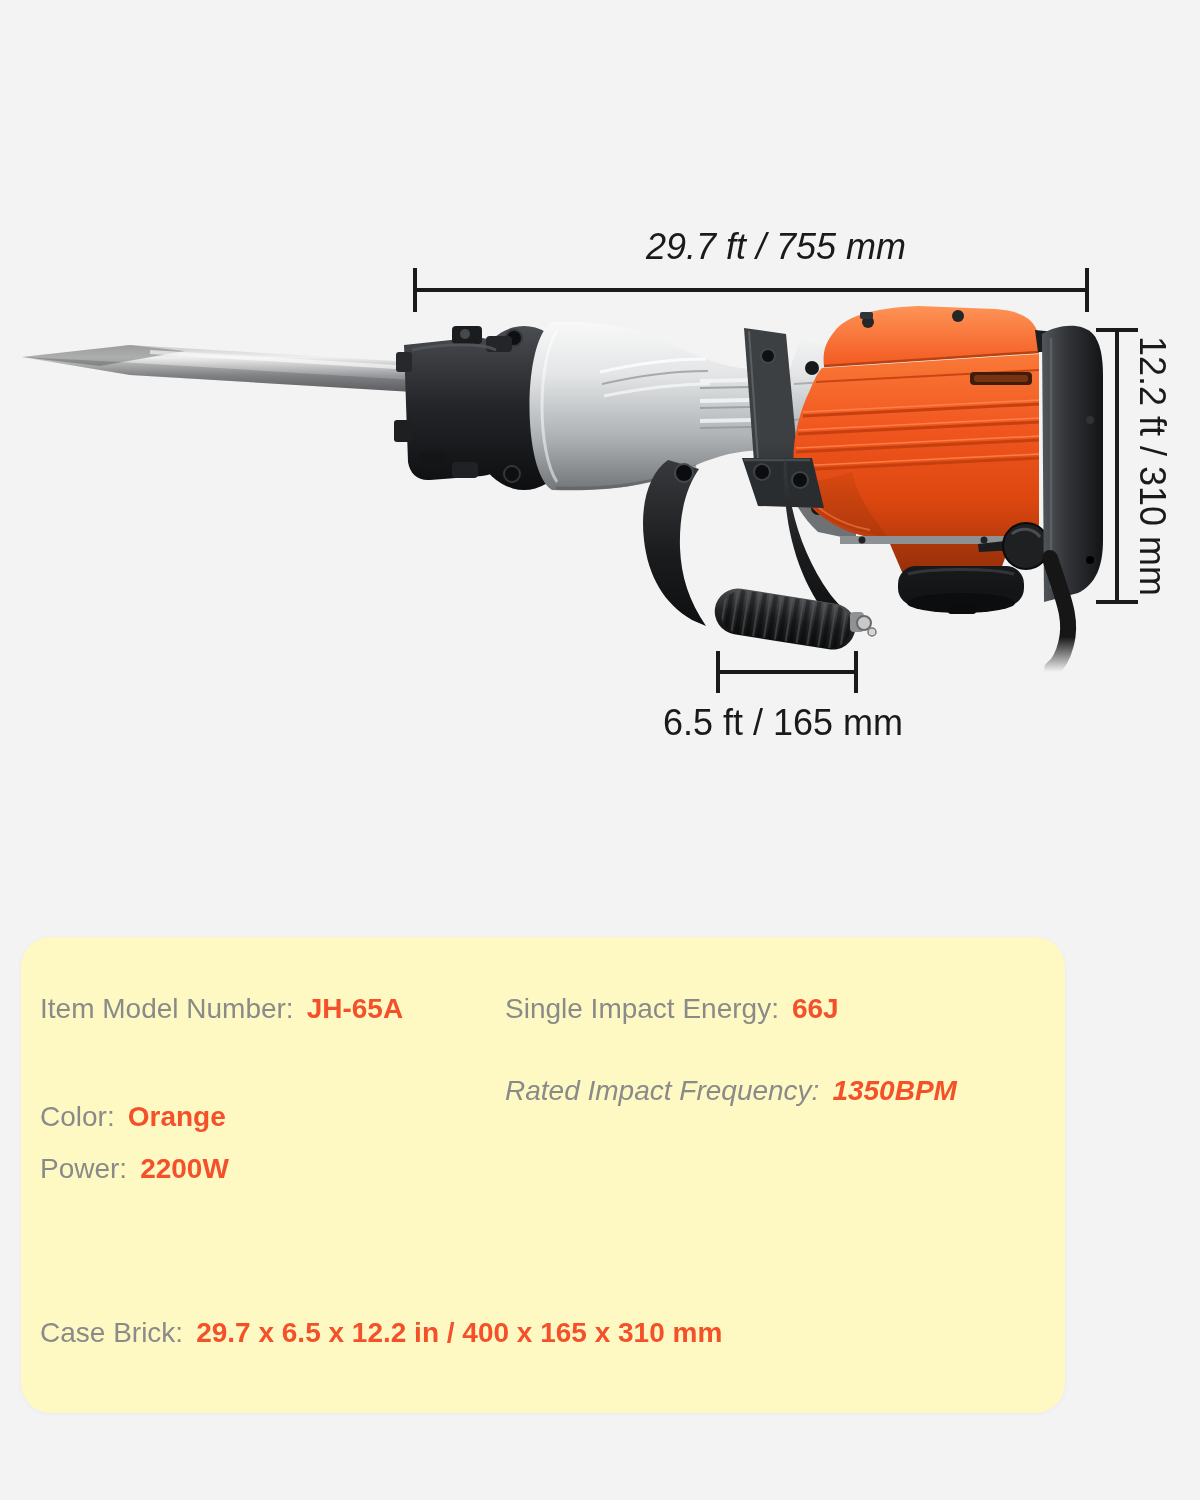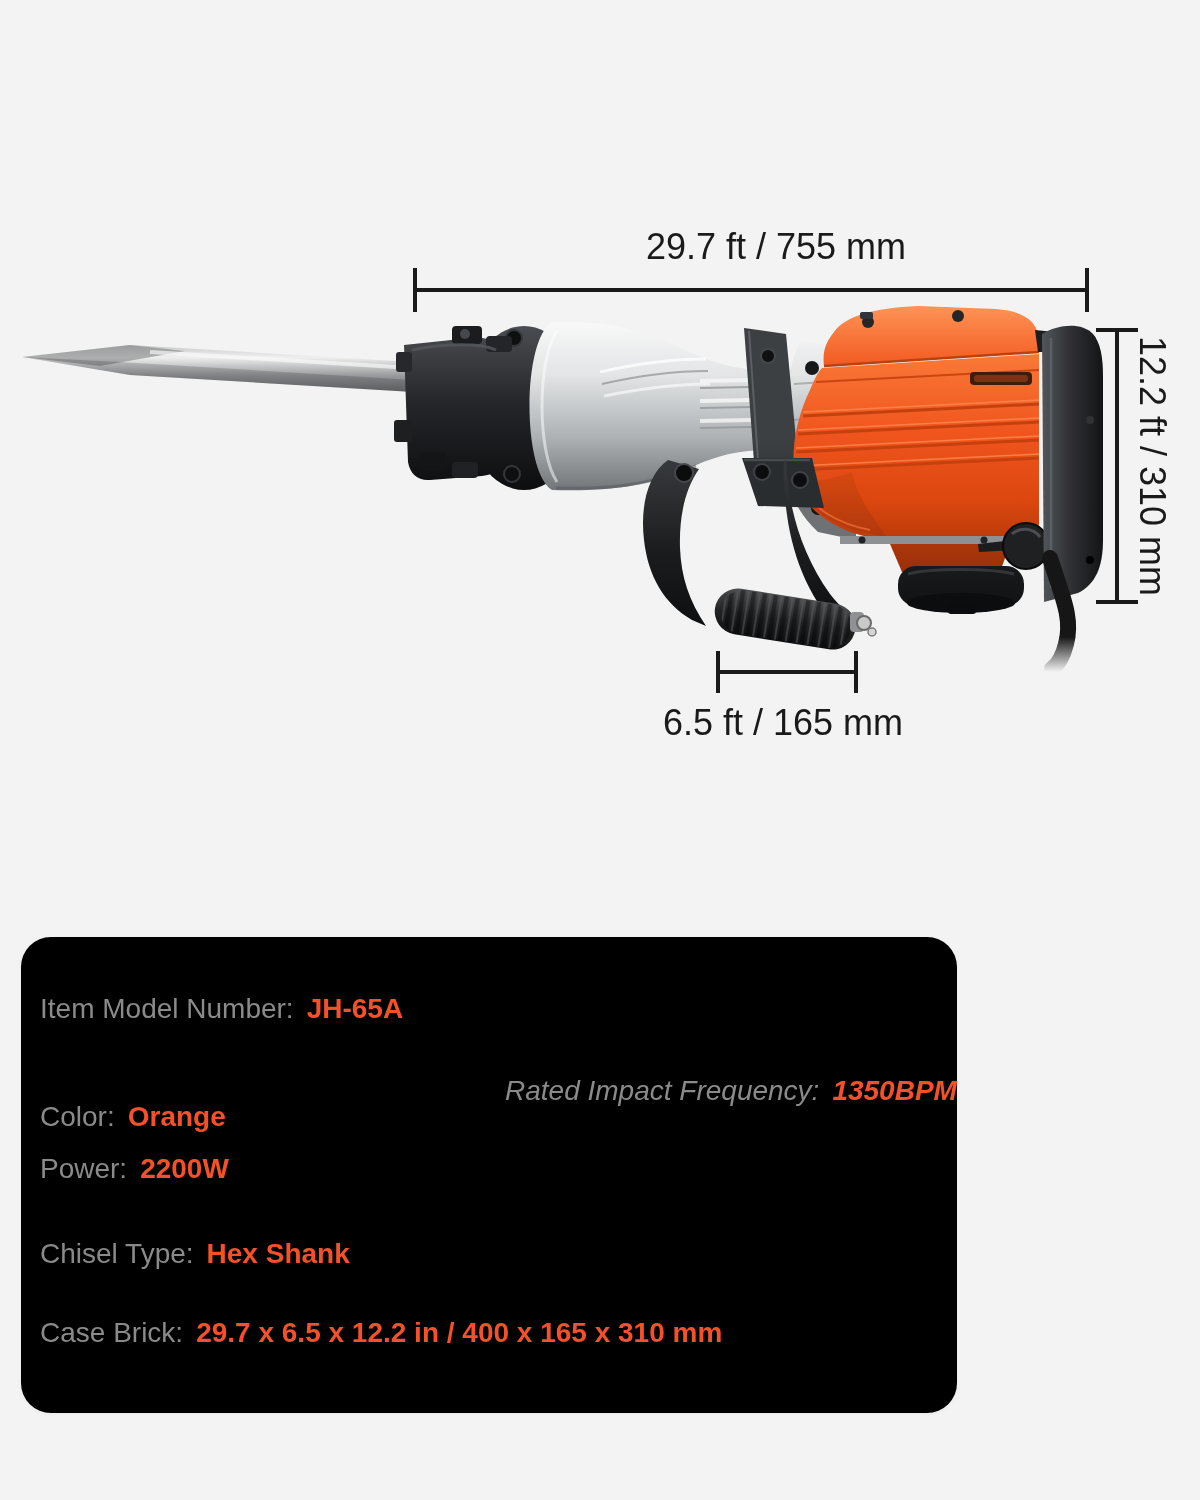--- a/index.html
+++ b/index.html
@@ -17,22 +17,22 @@
   }
   .dim-label.center{text-align:center;}
   .dim-label.rot{
     transform:translate(-50%,-50%) rotate(90deg);
     transform-origin:center center;
   }
   
   #product-svg{position:absolute;left:0;top:0;width:1200px;height:1500px;}
   
   .spec-card{
-    position:absolute;left:21px;top:937px;width:936px;height:476px;
-    background:#000000;border-radius:30px;
+    position:absolute;left:21px;top:937px;width:1044px;height:476px;
+    background:#fef9c3;border-radius:30px;
     box-shadow:0 1px 5px rgba(0,0,0,0.04);
   }
   .spec-cell{
     position:absolute;font-size:28px;line-height:36px;white-space:nowrap;
   }
   .spec-label{color:#8a8a8a;font-weight:400;}
   .spec-value{color:#f4502a;font-weight:700;margin-left:13px;}
 </style>
 </head>
 <body>
@@ -224,21 +224,21 @@
     <rect x="720" y="597" width="132" height="44" rx="22" fill="url(#ribPat)"></rect>
   </g>
   <g>
     <rect x="850" y="612" width="14" height="20" rx="4" fill="#8f9194"></rect>
     <circle cx="864" cy="623" r="7" fill="#c9c9c9" stroke="#6a6a6a" stroke-width="2"></circle>
     <circle cx="872" cy="632" r="4" fill="#d6d6d6" stroke="#7a7a7a" stroke-width="1.5"></circle>
   </g>
 </svg>
 
 <div>
-  <div class="dim-label center" style="left:476px;top:226px;width:600px;">29.7 ft / 755 mm</div>
+  <div class="dim-label center" style="left:476px;top:226px;width:600px;font-style:italic;">29.7 ft / 755 mm</div>
   <div class="dim-line" style="left:415px;top:288px;width:672px;height:4px;"></div>
   <div class="dim-line" style="left:413px;top:268px;width:4px;height:44px;"></div>
   <div class="dim-line" style="left:1085px;top:268px;width:4px;height:44px;"></div>
 </div>
 
 <div>
   <div class="dim-label rot" style="left:1152px;top:466px;">12.2 ft / 310 mm</div>
   <div class="dim-line" style="left:1115px;top:330px;width:4px;height:272px;"></div>
   <div class="dim-line" style="left:1096px;top:328px;width:42px;height:4px;"></div>
   <div class="dim-line" style="left:1096px;top:600px;width:42px;height:4px;"></div>
@@ -249,32 +249,32 @@
   <div class="dim-line" style="left:716px;top:651px;width:4px;height:42px;"></div>
   <div class="dim-line" style="left:854px;top:651px;width:4px;height:42px;"></div>
   <div class="dim-label center" style="left:483px;top:702px;width:600px;">6.5 ft / 165 mm</div>
 </div>
 
 <div class="spec-card">
 
   <div class="spec-cell" style="left:19px;top:54px;">
     <span class="spec-label">Item Model Number:</span><span class="spec-value">JH-65A</span>
   </div>
+  <div class="spec-cell" style="left:484px;top:54px;">
+    <span class="spec-label">Single Impact Energy:</span><span class="spec-value">66J</span>
+  </div>
 
   <div class="spec-cell" style="left:19px;top:136px;margin-top:26px;">
     <span class="spec-label">Color:</span><span class="spec-value">Orange</span>
   </div>
   <div class="spec-cell" style="left:484px;top:136px;font-style:italic;">
     <span class="spec-label">Rated Impact Frequency:</span><span class="spec-value">1350BPM</span>
   </div>
 
   <div class="spec-cell" style="left:19px;top:214px;">
     <span class="spec-label">Power:</span><span class="spec-value">2200W</span>
   </div>
 
-  <div class="spec-cell" style="left:19px;top:299px;">
-    <span class="spec-label">Chisel Type:</span><span class="spec-value">Hex Shank</span>
-  </div>
 
   <div class="spec-cell" style="left:19px;top:378px;">
     <span class="spec-label">Case Brick:</span><span class="spec-value">29.7 x 6.5 x 12.2 in / 400 x 165 x 310 mm</span>
   </div>
 </div>
 
 </body></html>

